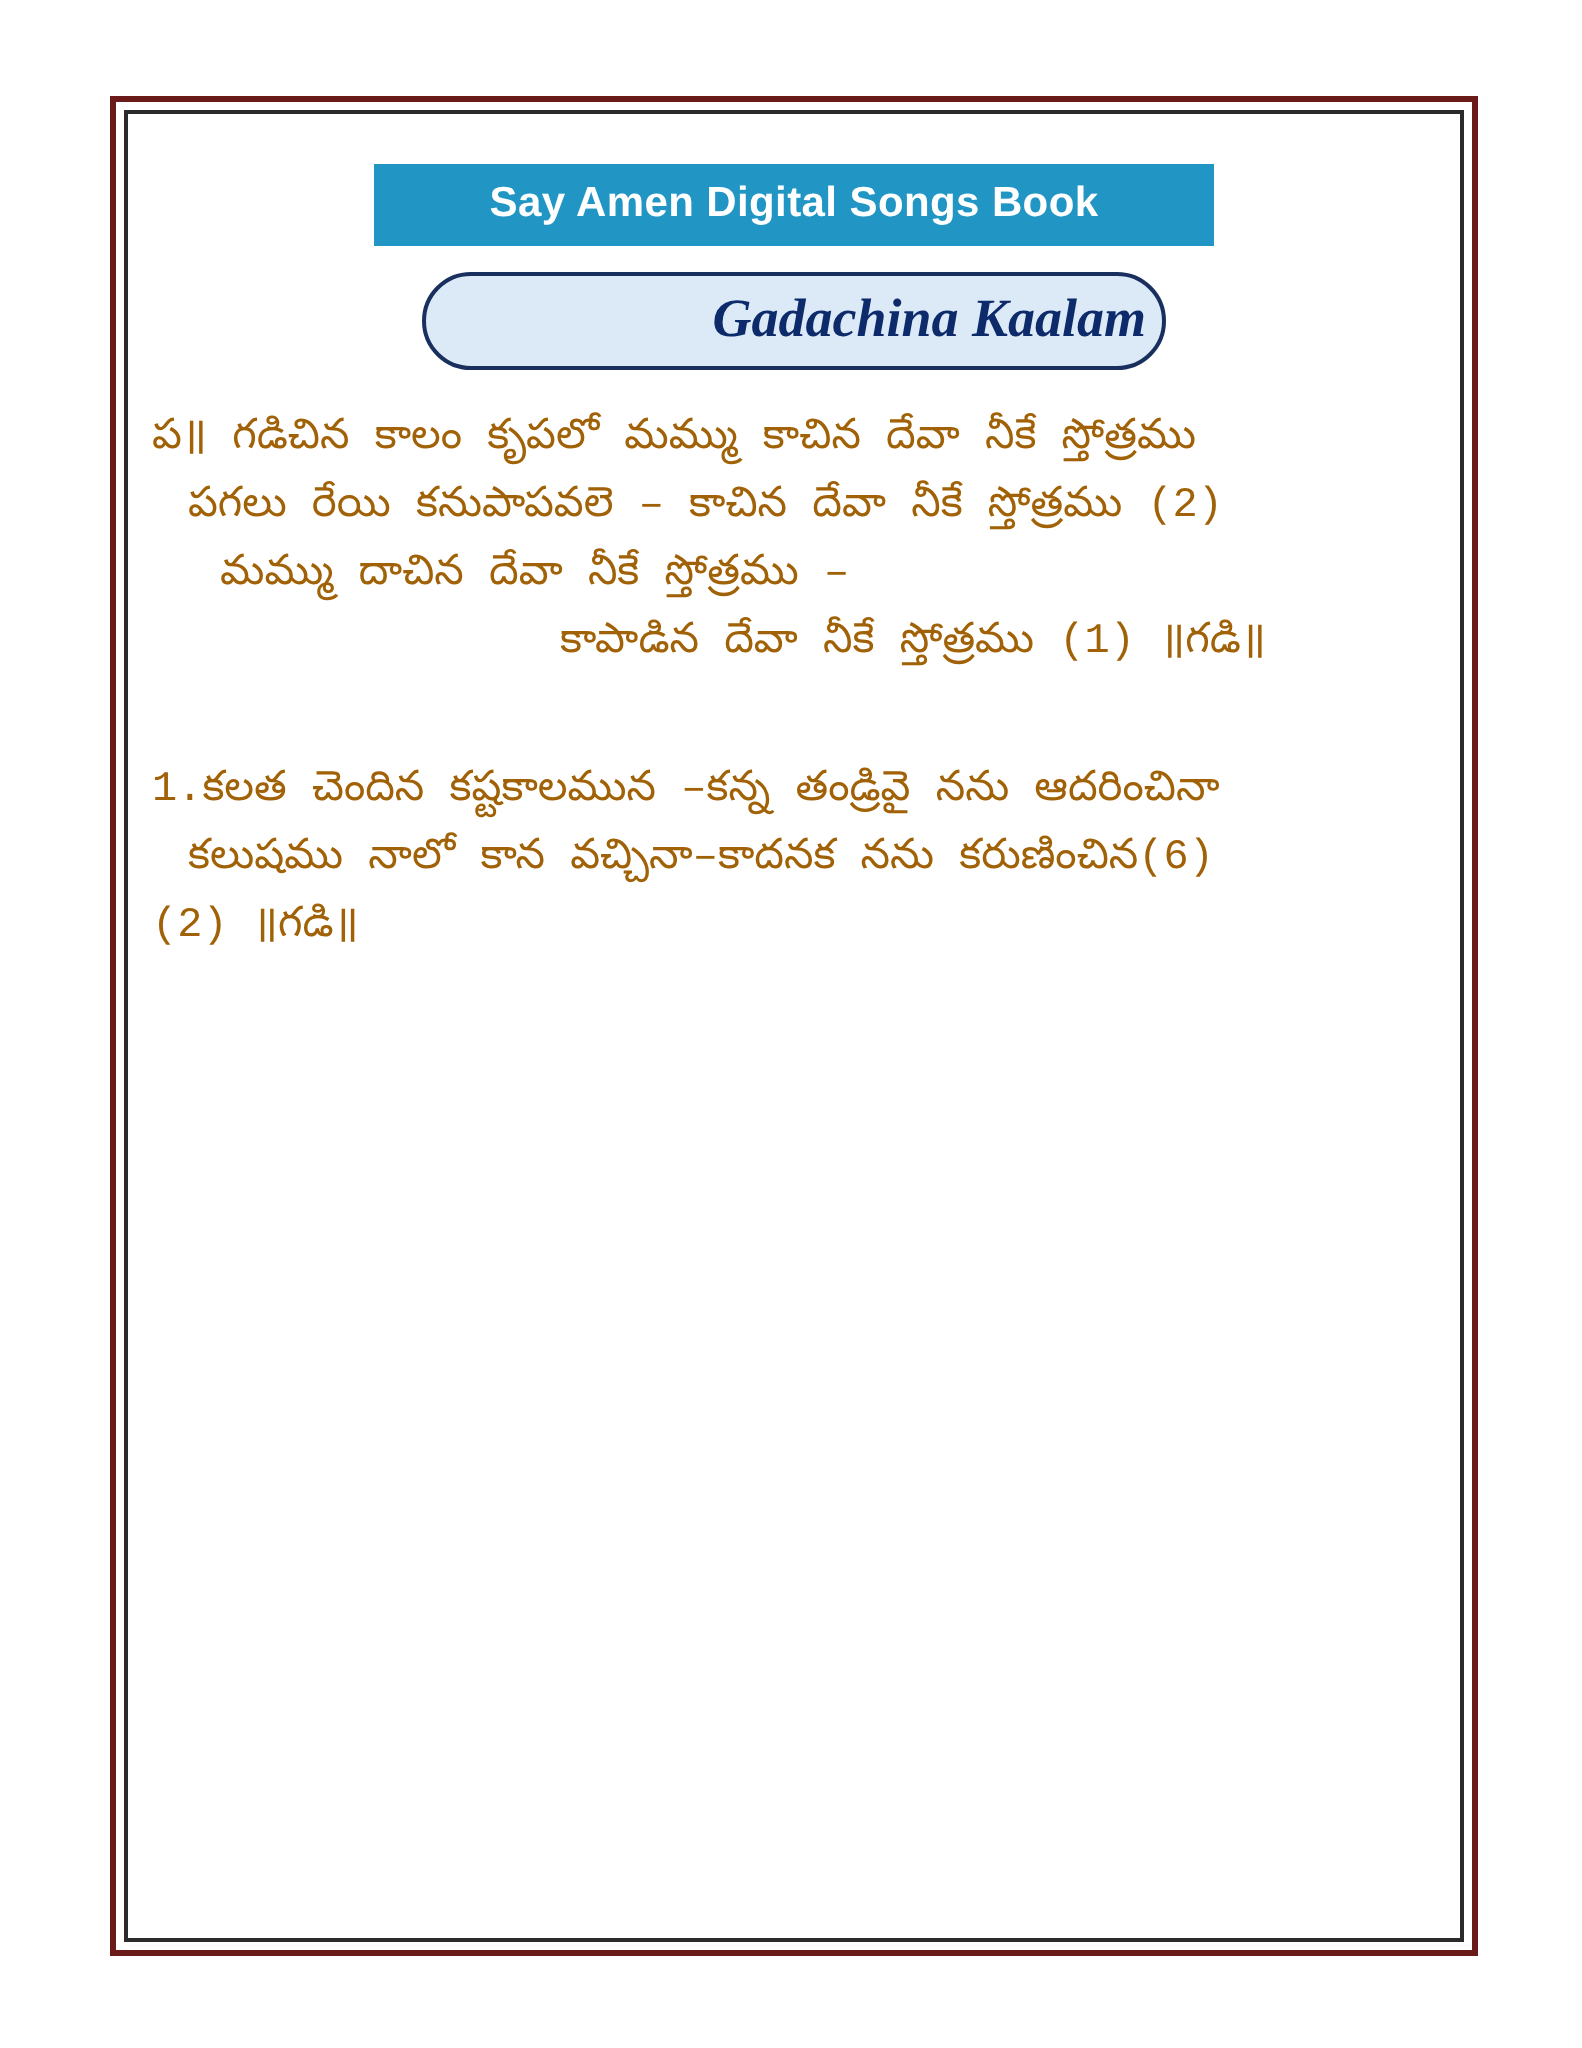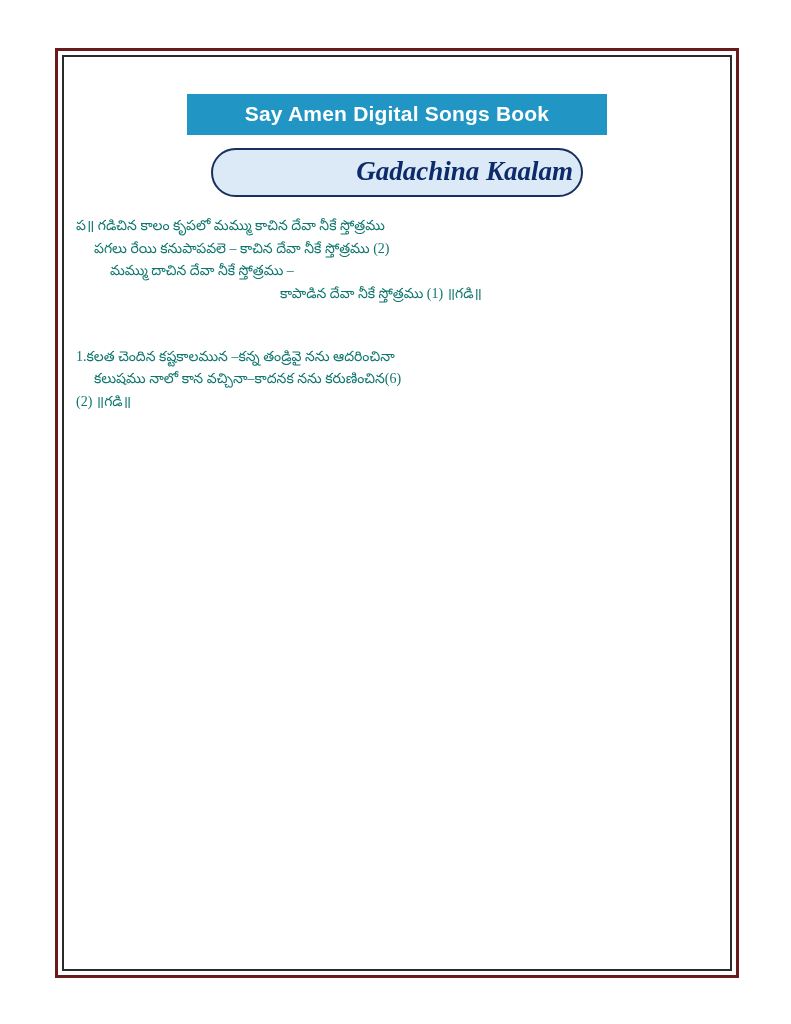--- a/index.html
+++ b/index.html
@@ -38,21 +38,21 @@
     top: 55px;
     width: 670px;
     height: 916px;
     border: 2px solid #2b2b2b;
     box-sizing: border-box;
   }
 
   .content {
     position: absolute;
     left: 66px;
-    top: 72px;
+    top: 60px;
     width: 662px;
     height: 906px;
     box-sizing: border-box;
     padding: 14px 4px 0 4px;
   }
 
   
   .banner {
     margin: 8px auto 0 auto;
     width: 420px;
@@ -79,23 +79,23 @@
     font-style: italic;
     font-weight: bold;
     font-size: 27px;
     padding: 6px 8px 8px 8px;
     box-sizing: border-box;
   }
 
   
   .lyrics {
     margin-top: 18px;
-    color: #0f766e;
-    font-family: Liberation Serif, serif;
-    font-size: 14px;
+    color: #a16207;
+    font-family: Liberation Mono, monospace;
+    font-size: 21px;
     line-height: 1.62;
   }
 
   .line {
     white-space: pre-wrap;
     margin: 0;
     padding: 0 6px;
   }
 
   .line.pad-1 { padding-left: 24px; }

